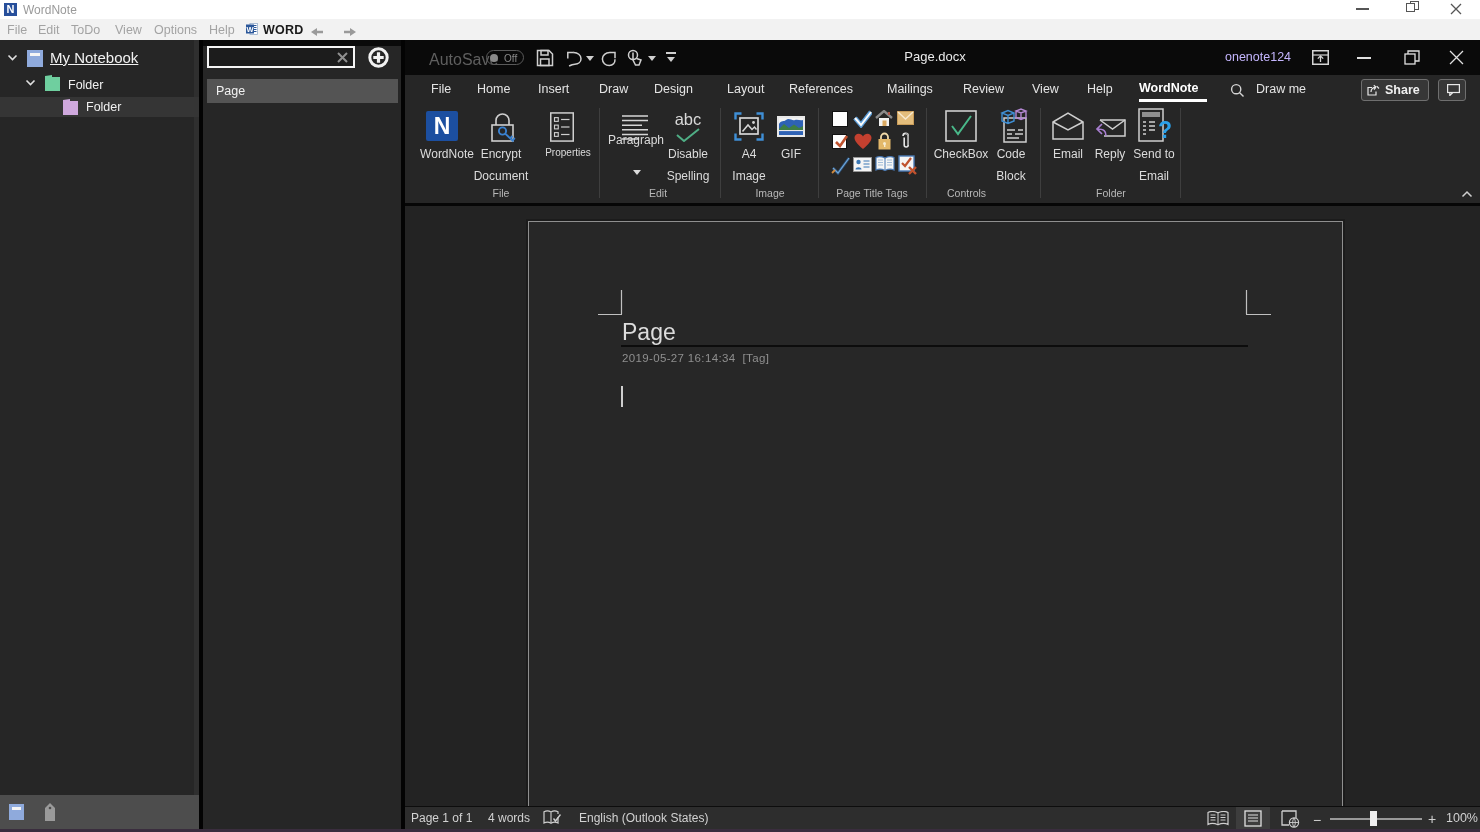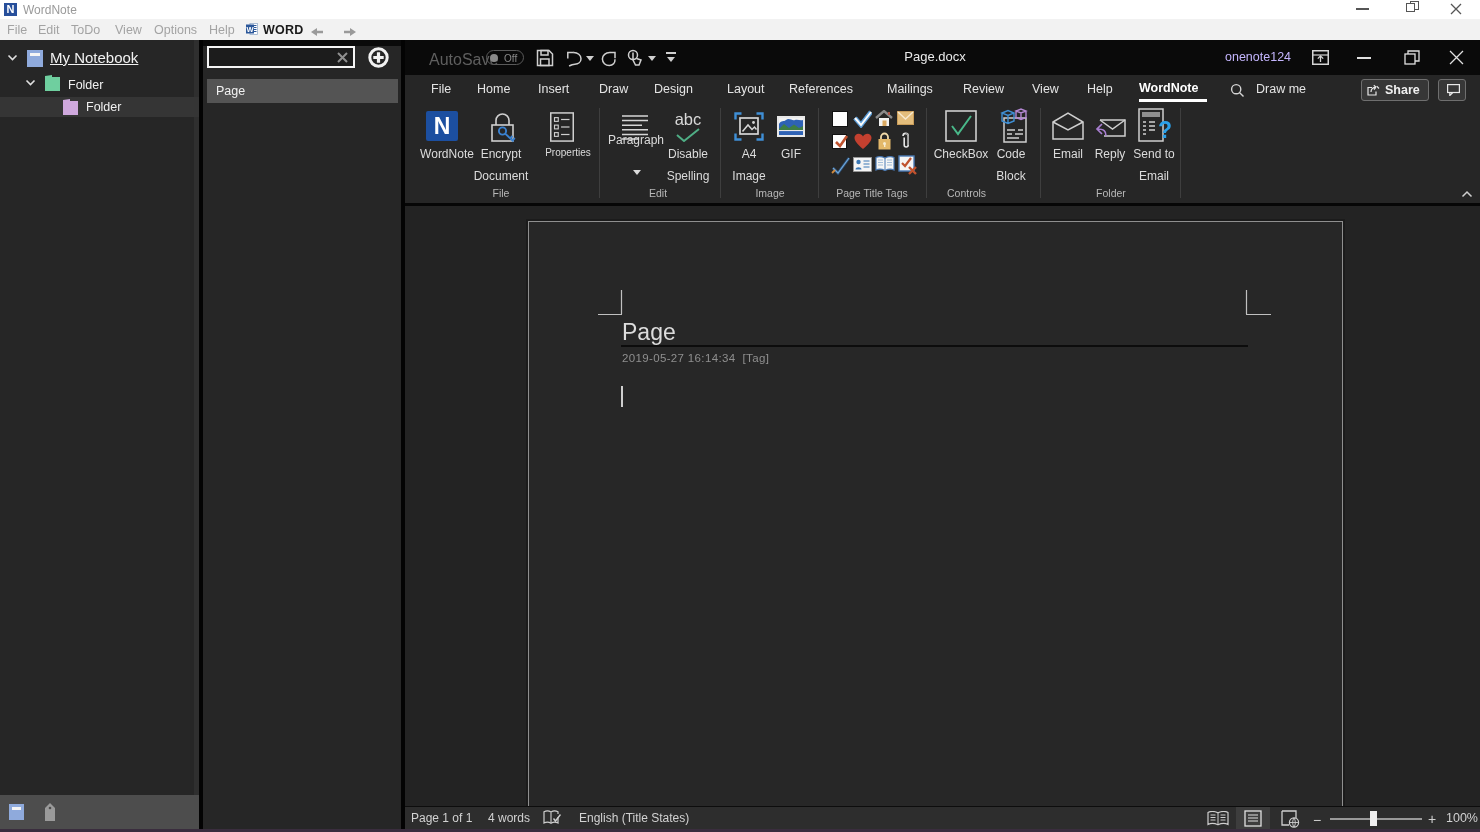--- a/index.html
+++ b/index.html
@@ -371,21 +371,21 @@
   <div class="abs" style="left:622px;top:319px;font-size:23px;color:#dcdcdc;">Page</div>
   <div class="abs" style="left:621px;top:345px;width:627px;height:2px;background:#0c0c0c;"></div>
   <div class="abs" style="left:622px;top:352px;font-size:11.5px;letter-spacing:0.35px;color:#8f8f8f;">2019-05-27 16:14:34&nbsp; [Tag]</div>
   <div class="abs" style="left:621px;top:386px;width:2px;height:21px;background:#cfcfcf;"></div>
 
   <div class="abs" style="left:405px;top:806px;width:1075px;height:1px;background:#0d0d0d;"></div>
   <div class="abs" style="left:405px;top:807px;width:1075px;height:22px;background:#2d2d2d;"></div>
   <div class="abs" style="left:405px;top:807px;width:1075px;height:22px;font-size:12px;color:#d2d2d2;">
     <span class="abs" style="left:6px;top:4px;">Page 1 of 1</span>
     <span class="abs" style="left:83px;top:4px;">4 words</span>
-    <span class="abs" style="left:174px;top:4px;">English (Title States)</span>
+    <span class="abs" style="left:174px;top:4px;">English (Outlook States)</span>
   </div>
   <svg class="abs" style="left:543px;top:810px;" width="18" height="16" viewBox="0 0 18 16">
     <path d="M8 2 C6 0.8 3 0.8 1 1.8 V13 C3 12 6 12 8 13.3 C10 12 13 12 15 13 V7" fill="none" stroke="#cfcfcf" stroke-width="1.2"></path>
     <path d="M8 2 C10 0.8 13 0.8 15 1.8 V4" fill="none" stroke="#cfcfcf" stroke-width="1.2"></path>
     <path d="M8 2.2 V13" stroke="#cfcfcf" stroke-width="1.1"></path>
     <path d="M10.5 8.5 L12.5 11 L17.5 4.5" fill="none" stroke="#cfcfcf" stroke-width="1.4"></path>
   </svg>
 
   <svg class="abs" style="left:1207px;top:811px;" width="22" height="15" viewBox="0 0 22 15">
     <path d="M1 1.5 C4 0 7 0 11 1.8 C15 0 18 0 21 1.5 V13.5 C18 12 15 12 11 13.8 C7 12 4 12 1 13.5 Z" fill="none" stroke="#cfcfcf" stroke-width="1.2"></path>

